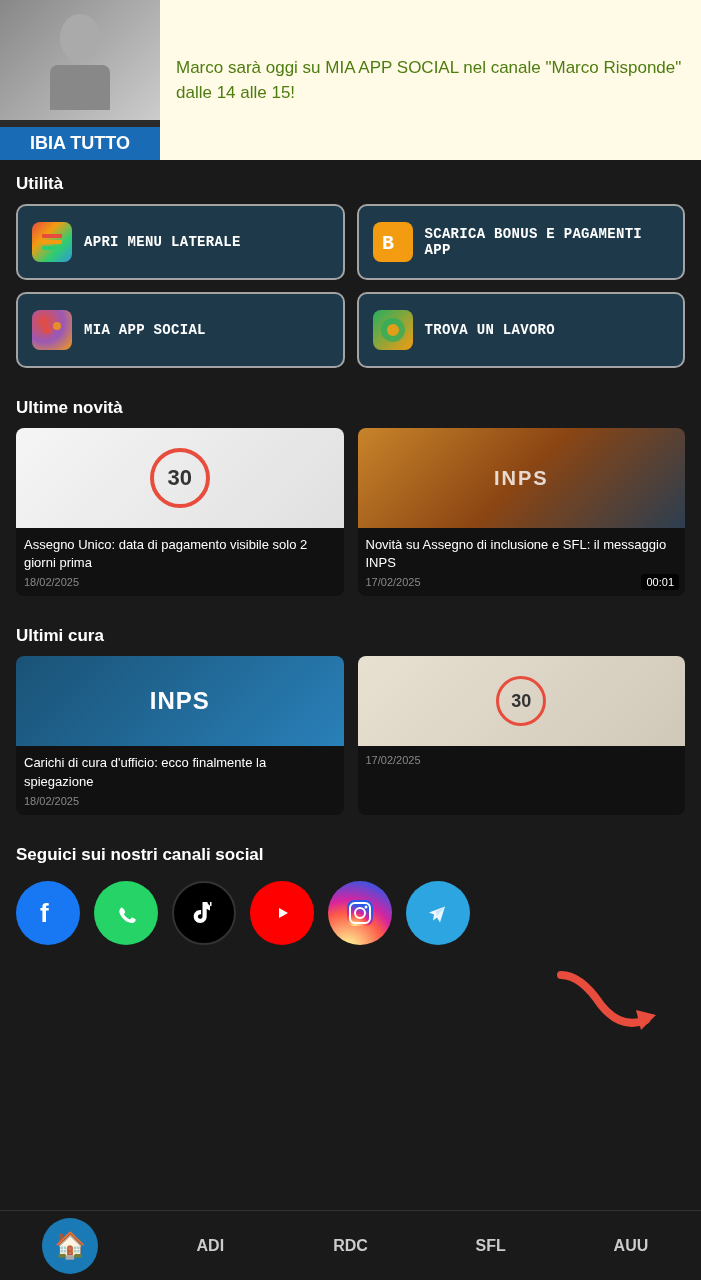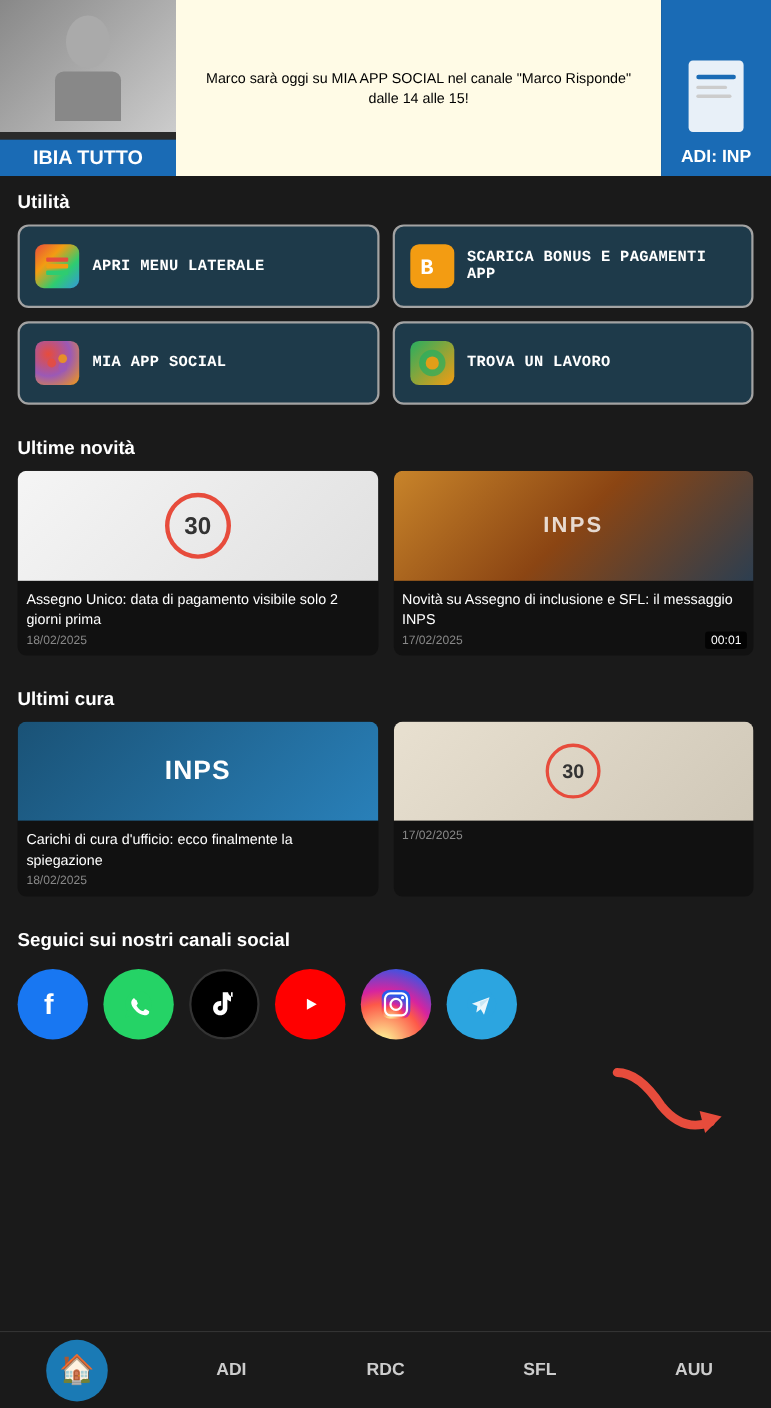--- a/index.html
+++ b/index.html
@@ -50,23 +50,22 @@
     }
     .banner-center {
       flex: 1;
       background: #fffbe6;
       display: flex;
       align-items: center;
       justify-content: center;
       padding: 16px;
     }
     .banner-center p {
-      color: #000000;
-      font-size: 13px;
-      text-align: center;
+      color: #4d7c0f;
+      font-size: 17px;
       line-height: 1.5;
     }
     .banner-right {
       width: 100px;
       min-width: 100px;
       background: #1a6bb5;
       display: flex;
       flex-direction: column;
       align-items: center;
       justify-content: flex-end;
@@ -348,30 +347,20 @@
 
       <svg width="80" height="100" viewBox="0 0 80 100">
         <ellipse cx="40" cy="28" rx="20" ry="24" fill="#aaa"></ellipse>
         <rect x="10" y="55" width="60" height="55" rx="8" fill="#888"></rect>
       </svg>
     </div>
     <div class="banner-left-overlay">IBIA TUTTO</div>
   </div>
   <div class="banner-center">
     <p>Marco sarà oggi su MIA APP SOCIAL nel canale "Marco Risponde" dalle 14 alle 15!</p>
-  </div>
-  <div class="banner-right">
-
-    <svg width="60" height="80" viewBox="0 0 60 80" style="margin-bottom:4px">
-      <rect x="5" y="5" width="50" height="65" rx="4" fill="#fff" opacity="0.9"></rect>
-      <rect x="12" y="18" width="36" height="4" rx="2" fill="#1a6bb5"></rect>
-      <rect x="12" y="28" width="28" height="3" rx="1.5" fill="#ccc"></rect>
-      <rect x="12" y="36" width="32" height="3" rx="1.5" fill="#ccc"></rect>
-    </svg>
-    <div class="banner-right-text">ADI: INP</div>
   </div>
 </div>
 
 <div class="section-label">Utilità</div>
 
 <div class="utility-grid">
 
   <div class="utility-btn">
     <div class="icon-menu icon-menu-layers">
       <svg width="24" height="24" viewBox="0 0 24 24">

